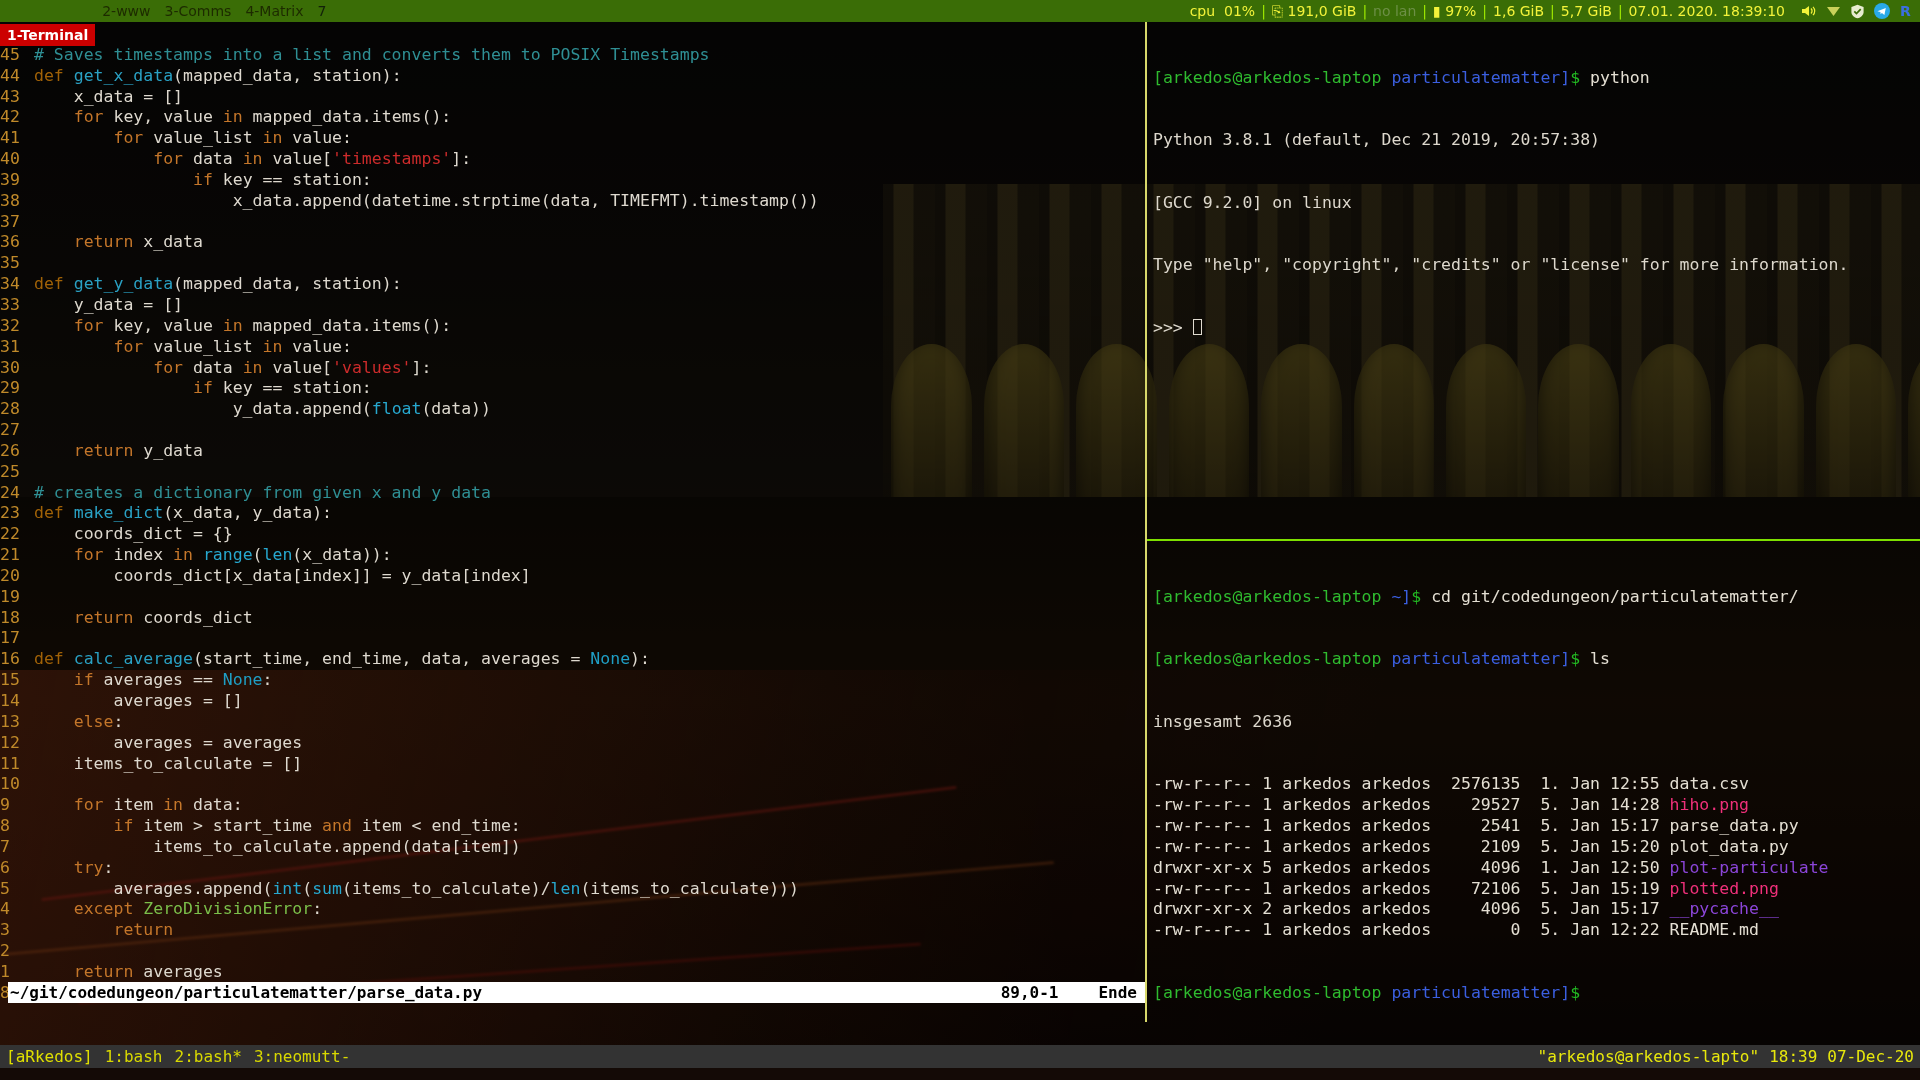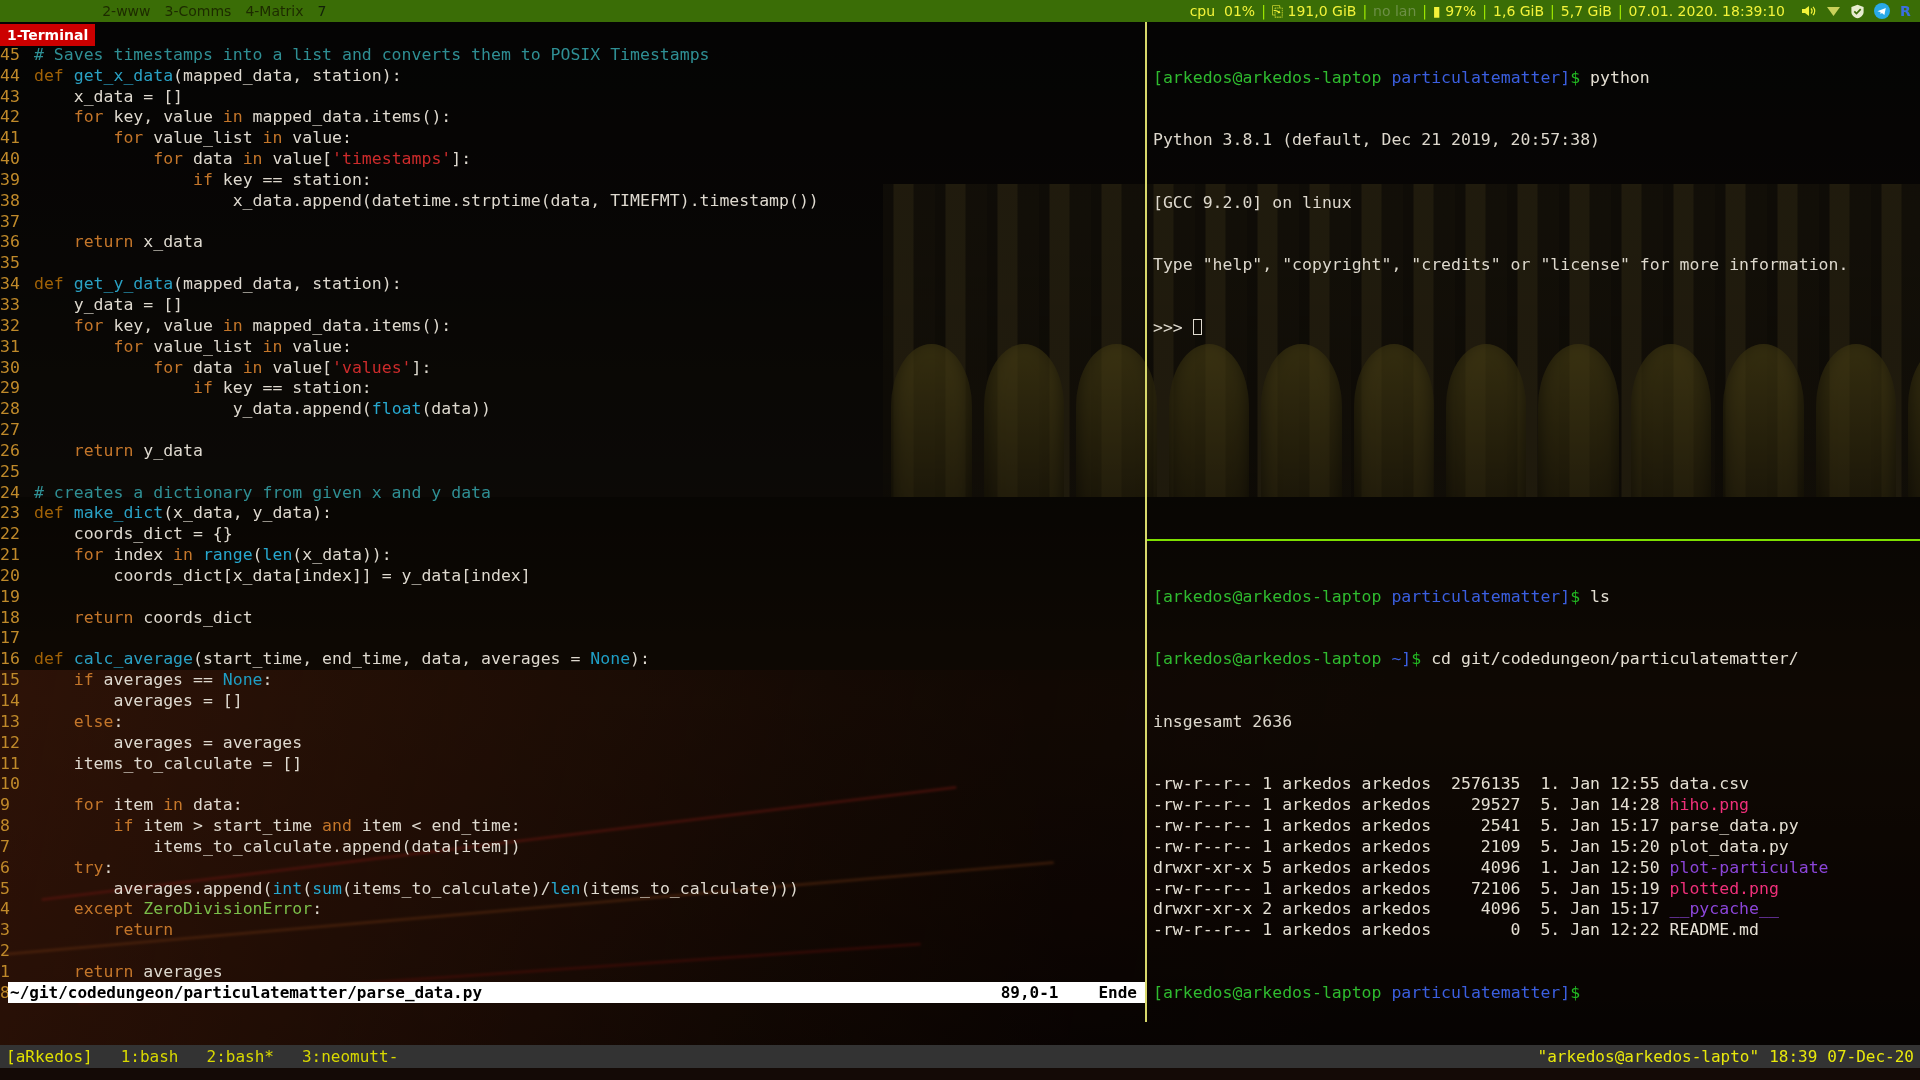--- a/index.html
+++ b/index.html
@@ -133,21 +133,21 @@
     display:inline-block; width:9px; height:16px; vertical-align:-2px;
     border:1px solid #e0dbd0; background:transparent;
   }
 
   
   .tmuxbar {
     position:absolute; left:0; bottom:12px; width:1920px; height:23px; z-index:40;
     background:#333333; color:#e0e000; font-size:16px;
     display:flex; align-items:center; padding:0 6px;
   }
-  .tmuxbar .left { display:flex; align-items:flex-end; gap:28px; }
+  .tmuxbar .left { display:flex; align-items:flex-end; gap:12px; }
   .tmuxbar .sess { color:#e0e000; }
   .tmuxbar .win  { color:#d8d800; }
   .tmuxbar .right { margin-left:auto; display:flex; gap:10px; color:#e8e80c; }
   .bottomstrip { position:absolute; left:0; bottom:0; width:1920px; height:12px; background:#140a06; z-index:39; }
 </style>
 </head>
 <body>
 
 <div id="screen">
 
@@ -249,22 +249,22 @@
       <span class="row"><span class="g">[arkedos@arkedos-laptop</span> <span class="b">particulatematter]</span><span class="gd">$</span> <span class="w">python</span></span>
       <span class="row">Python 3.8.1 (default, Dec 21 2019, 20:57:38)</span>
       <span class="row">[GCC 9.2.0] on linux</span>
       <span class="row">Type "help", "copyright", "credits" or "license" for more information.</span>
       <span class="row"><span>&gt;&gt;&gt;</span> <span class="cursorblk"></span></span>
     </div>
   </div>
 
   <div class="pane" id="sh-pane">
     <div class="term">
+      <span class="row"><span class="g">[arkedos@arkedos-laptop</span> <span class="b">~]</span><span class="gd">$</span> <span class="w">cd git/codedungeon/particulatematter/</span></span>
       <span class="row"><span class="g">[arkedos@arkedos-laptop</span> <span class="b">particulatematter]</span><span class="gd">$</span> <span class="w">ls</span></span>
-      <span class="row"><span class="g">[arkedos@arkedos-laptop</span> <span class="b">~]</span><span class="gd">$</span> <span class="w">cd git/codedungeon/particulatematter/</span></span>
       <span class="row">insgesamt 2636</span>
       <span id="ls-rows"><span class="row"><span class="w">-rw-r--r-- 1 arkedos arkedos  2576135  1. Jan 12:55 </span><span class="w">data.csv</span></span><span class="row"><span class="w">-rw-r--r-- 1 arkedos arkedos    29527  5. Jan 14:28 </span><span class="pink">hiho.png</span></span><span class="row"><span class="w">-rw-r--r-- 1 arkedos arkedos     2541  5. Jan 15:17 </span><span class="w">parse_data.py</span></span><span class="row"><span class="w">-rw-r--r-- 1 arkedos arkedos     2109  5. Jan 15:20 </span><span class="w">plot_data.py</span></span><span class="row"><span class="w">drwxr-xr-x 5 arkedos arkedos     4096  1. Jan 12:50 </span><span class="violet">plot-particulate</span></span><span class="row"><span class="w">-rw-r--r-- 1 arkedos arkedos    72106  5. Jan 15:19 </span><span class="pink">plotted.png</span></span><span class="row"><span class="w">drwxr-xr-x 2 arkedos arkedos     4096  5. Jan 15:17 </span><span class="violet">__pycache__</span></span><span class="row"><span class="w">-rw-r--r-- 1 arkedos arkedos        0  5. Jan 12:22 </span><span class="w">README.md</span></span></span>
       <span class="row"><span class="g">[arkedos@arkedos-laptop</span> <span class="b">particulatematter]</span><span class="gd">$</span></span>
     </div>
   </div>
 
   <div class="tmuxbar">
     <div class="left">
       <span class="sess">[aRkedos]</span>
       <span class="win">1:bash</span>

